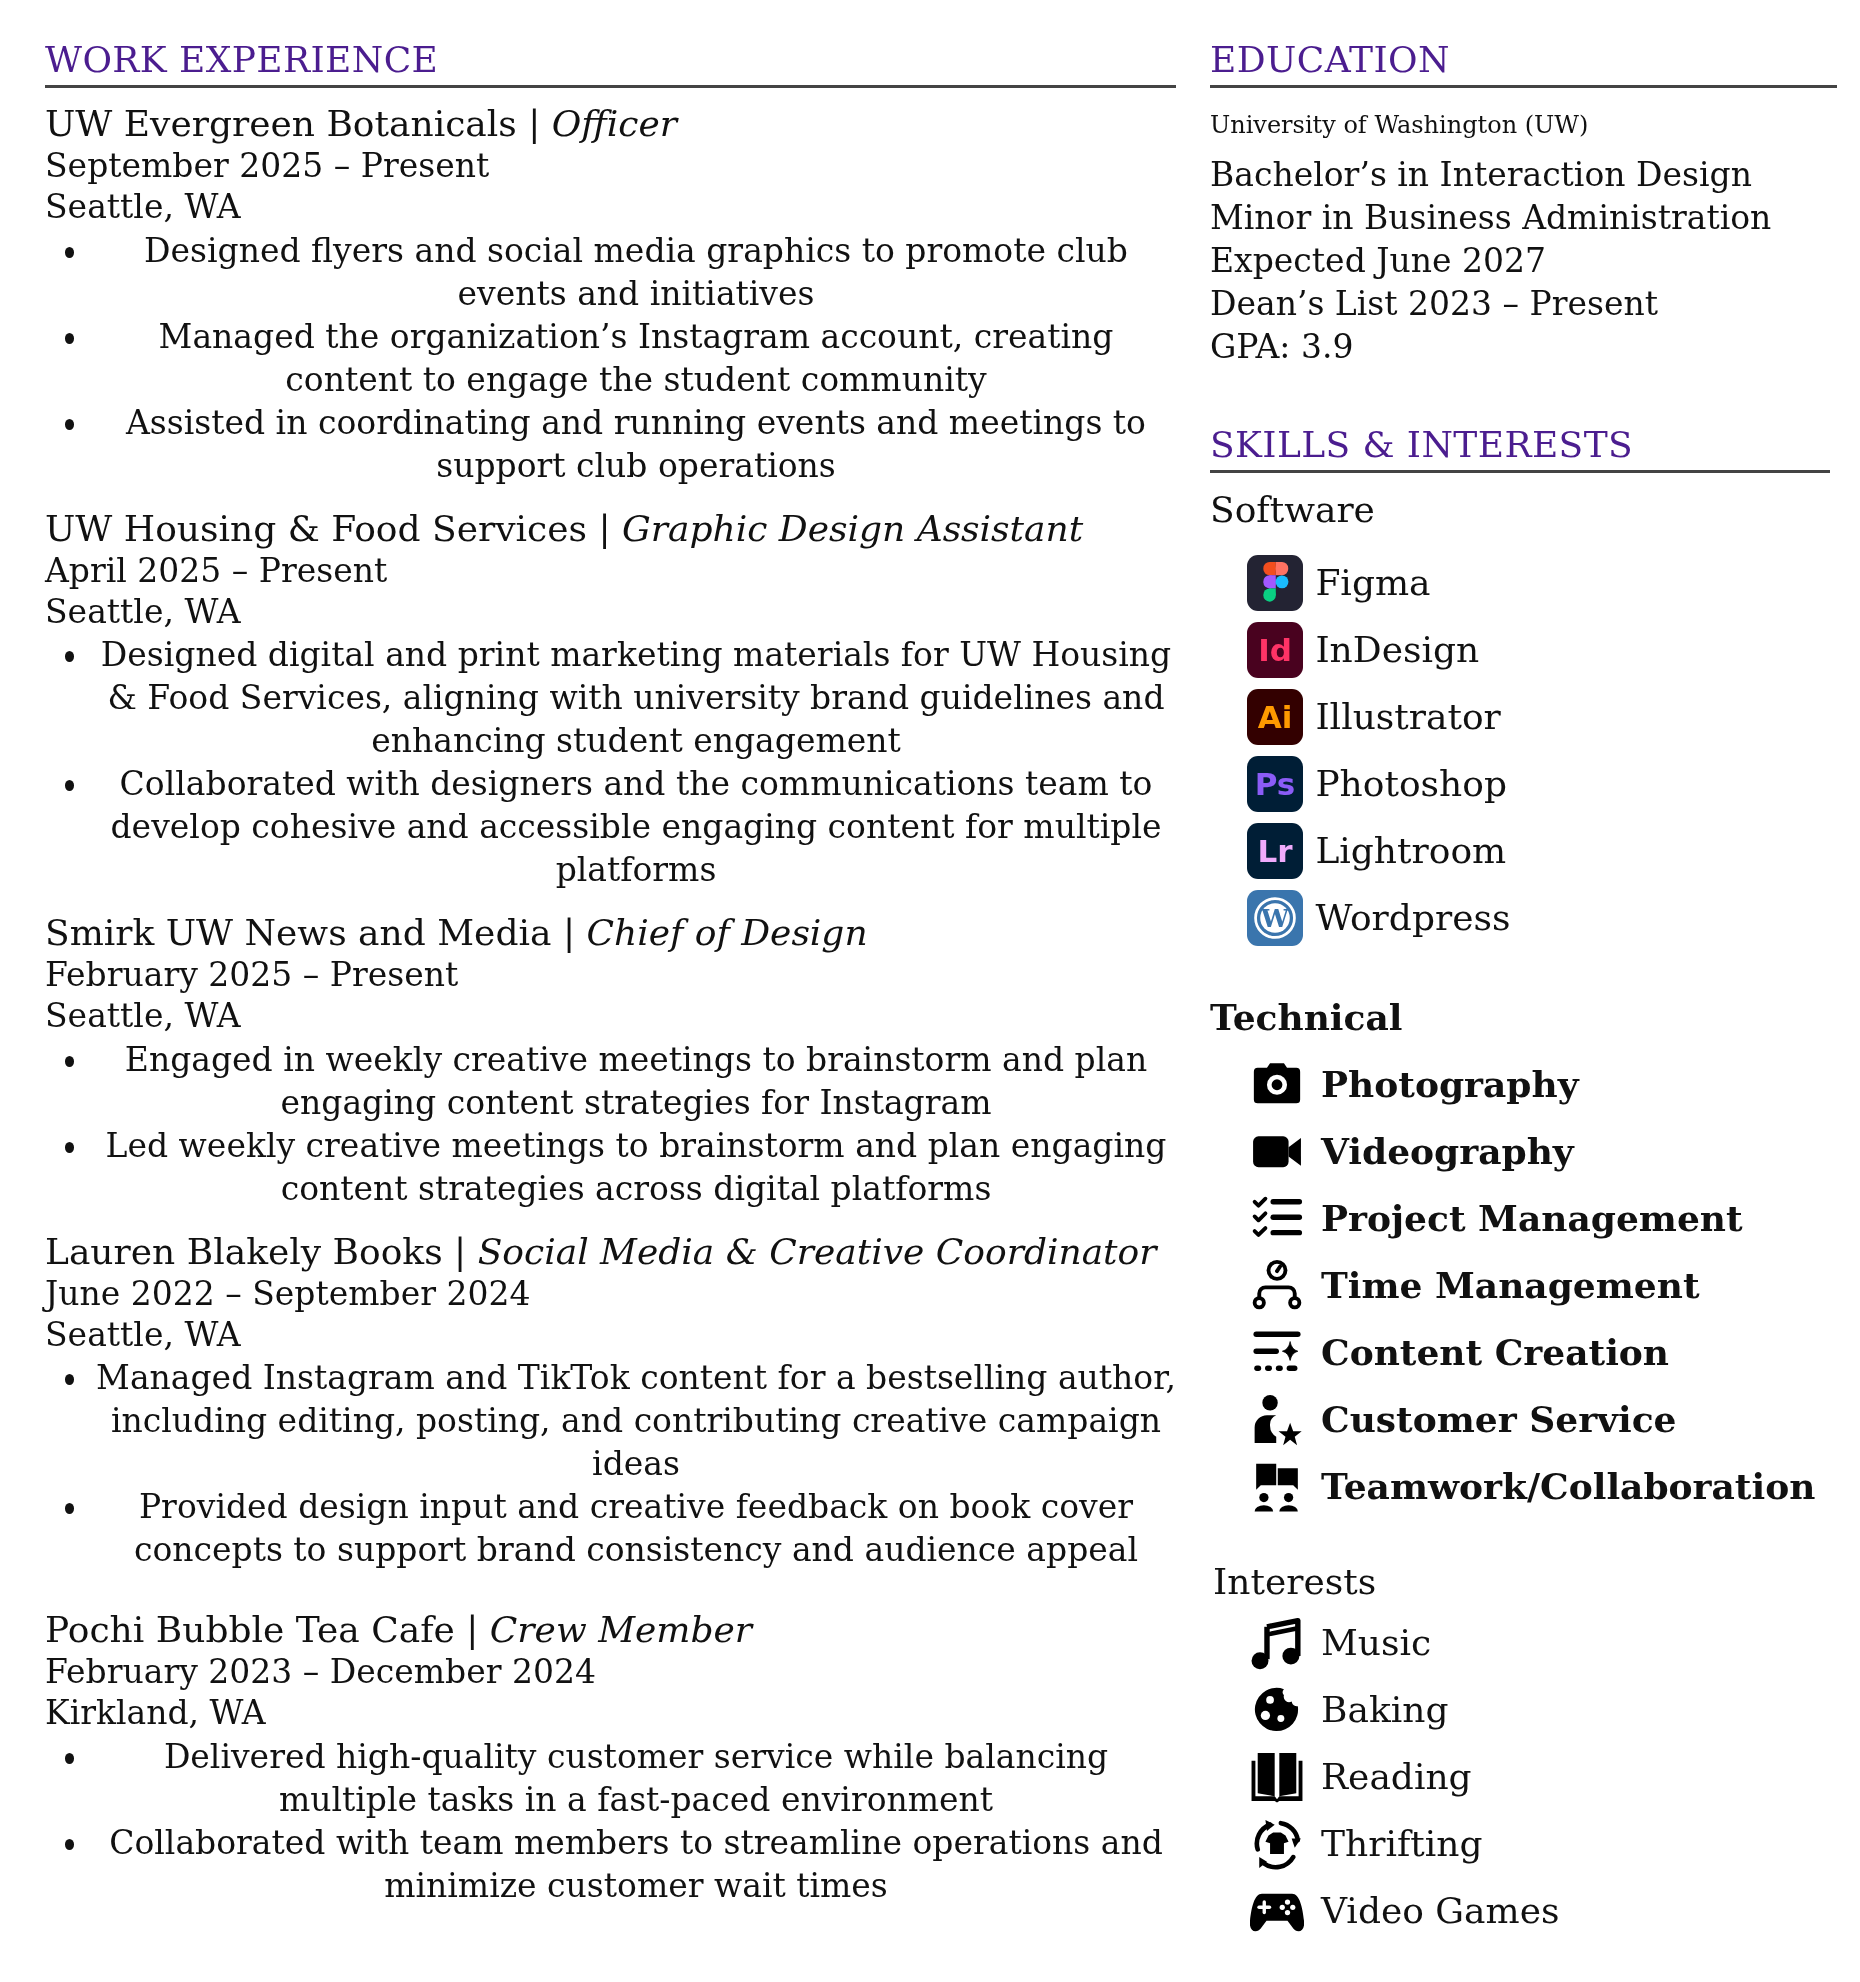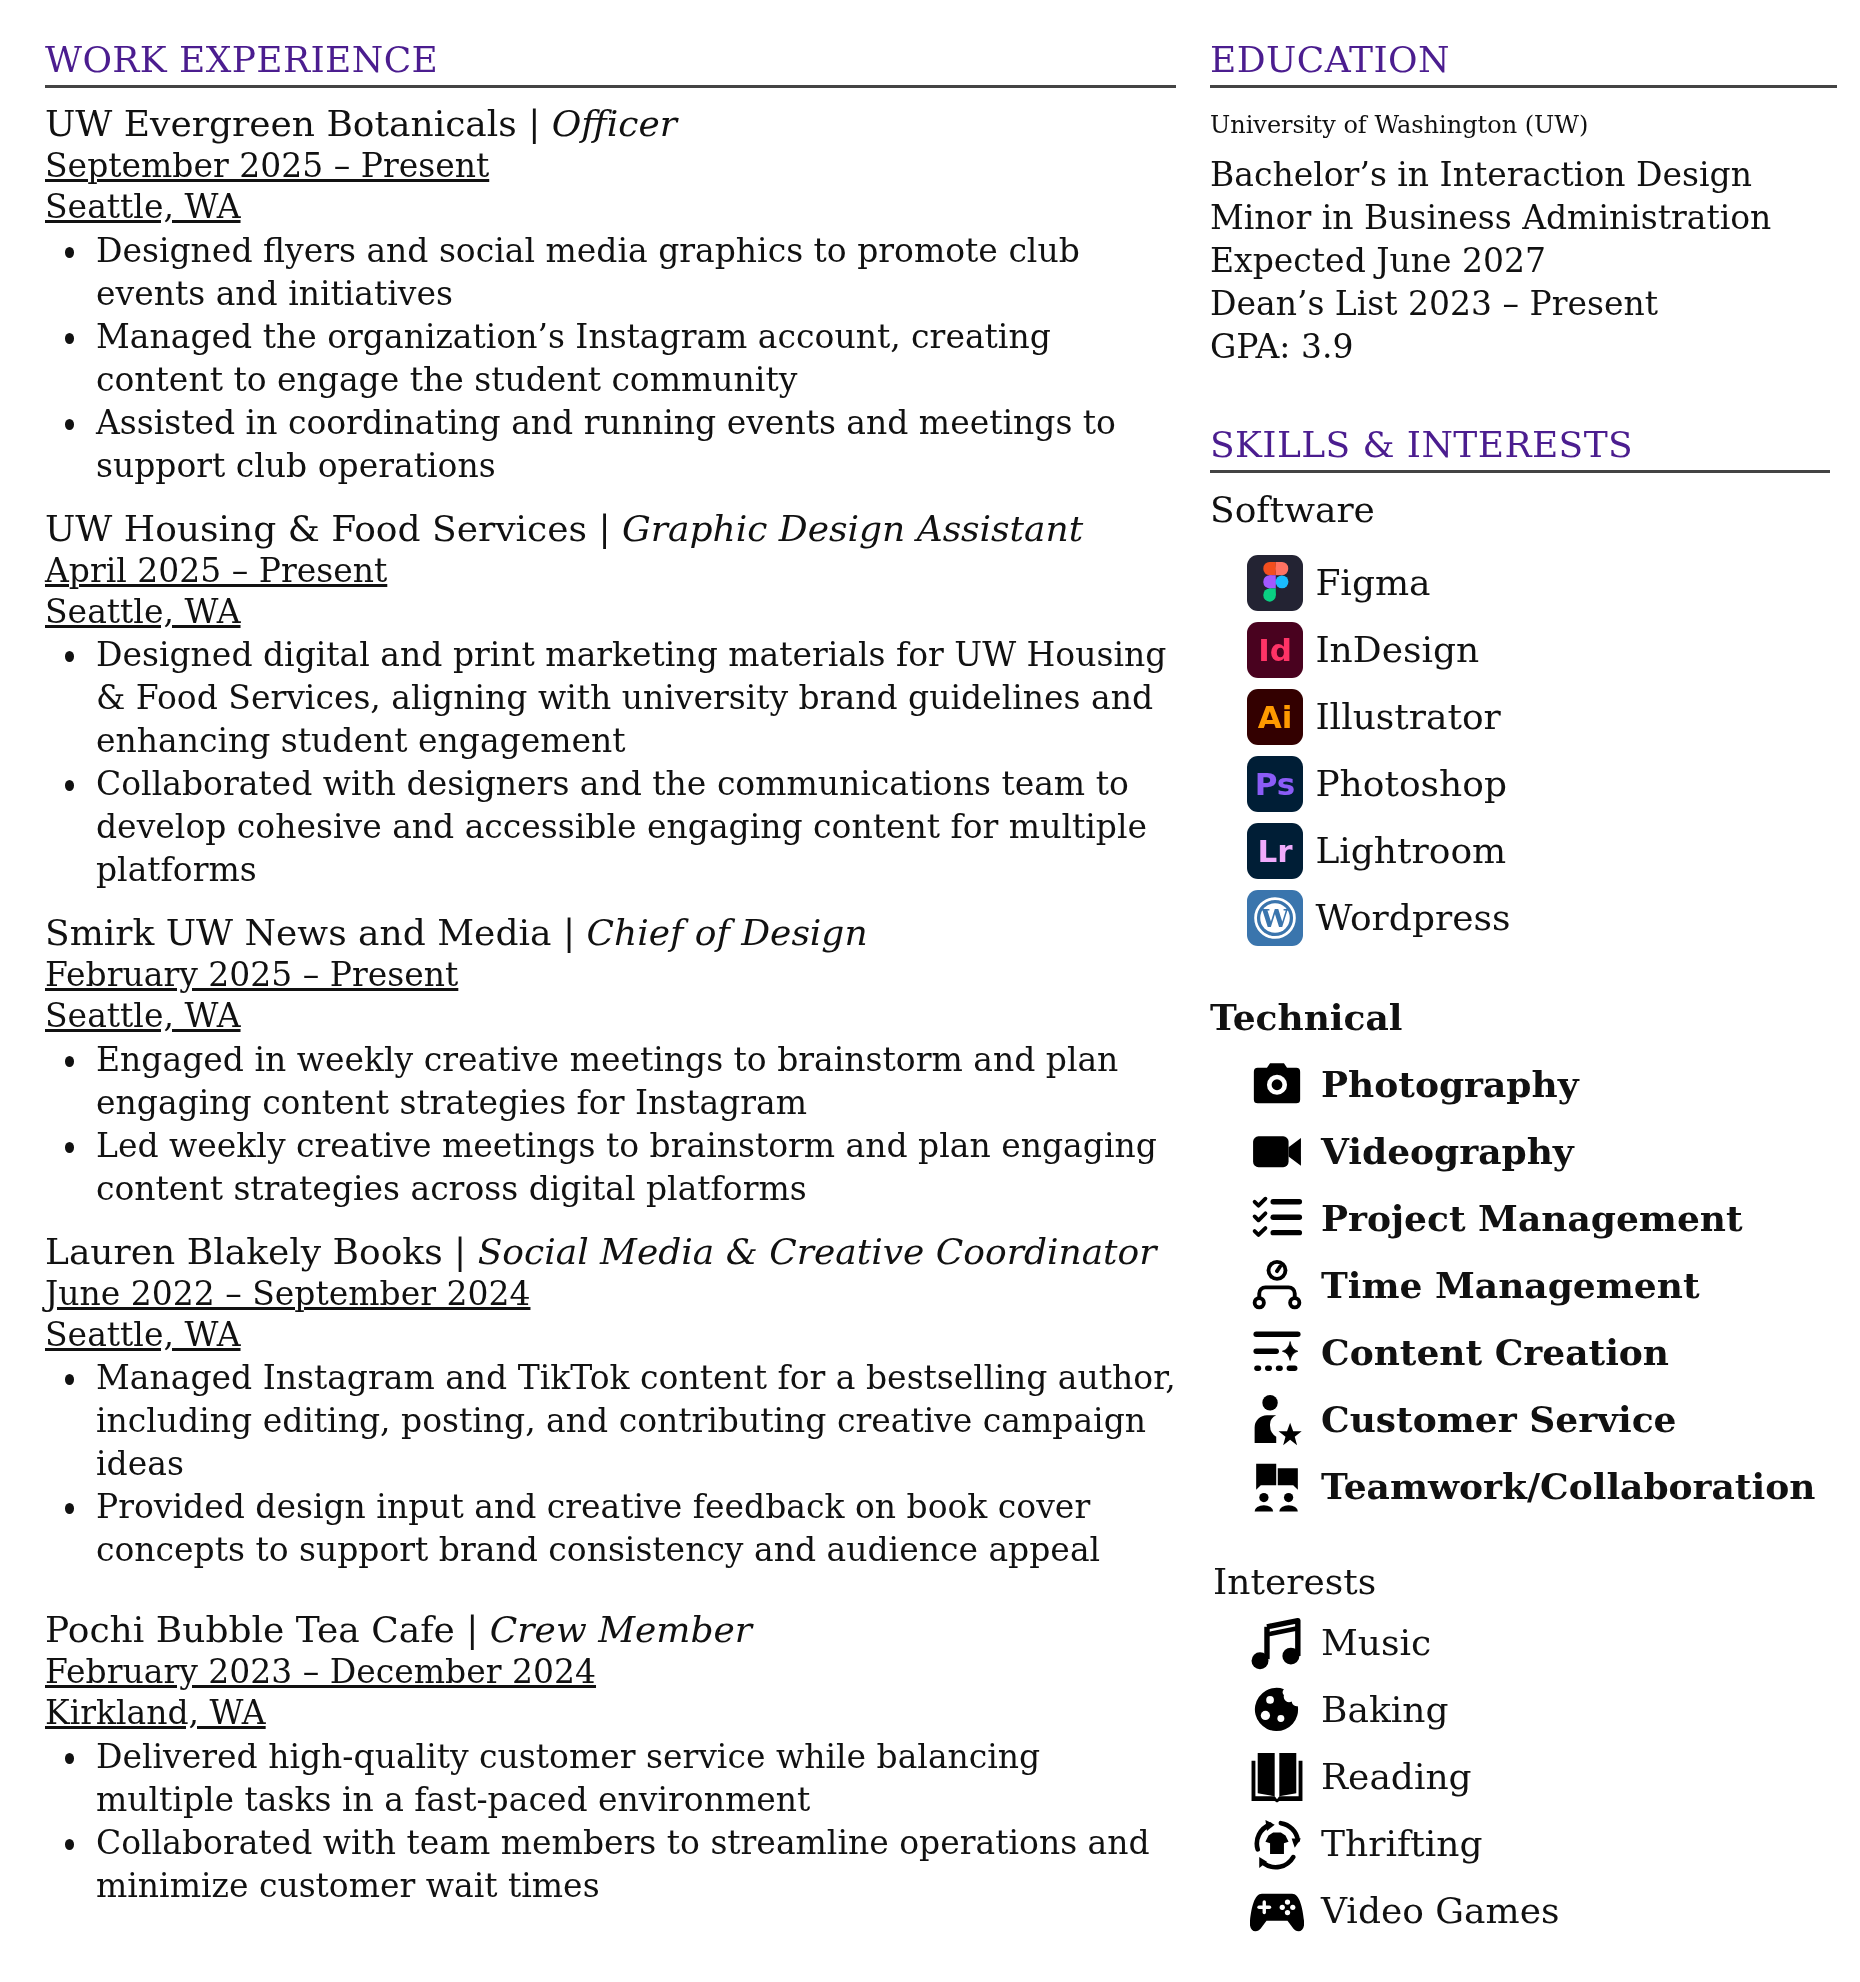--- a/index.html
+++ b/index.html
@@ -13,22 +13,22 @@
 
   .section-title {
     color: #4b1d8f; font-size: 36px; line-height: 45px; letter-spacing: 0.4px;
     margin: 0; font-weight: normal;
   }
   .section-rule { height: 0; border-top: 3.9px solid #444444; margin: 3.1px 0 14px 0; }
 
   .job { margin-bottom: 20px; }
   .job-head { font-size: 36px; line-height: 43px; white-space: nowrap; }
   .job-head .role { font-style: italic; }
-  .job-line { font-size: 33px; line-height: 41px; text-decoration: underline; }
-  .bullets { list-style: none; margin: 1.5px 0 0 0; padding: 0; }
+  .job-line { font-size: 33px; line-height: 41px; }
+  .bullets { list-style: none; margin: 1.5px 0 0 0; padding: 0; text-align: center; }
   .bullets li { position: relative; padding-left: 51px; font-size: 33px; line-height: 43px; }
   .bullets li .dot {
     position: absolute; left: 20px; top: 18px; width: 9.3px; height: 11px;
     border-radius: 50%; background: #111;
   }
 
   .edu-school { font-size: 24px; line-height: 46px; margin-bottom: 4.6px; }
   .edu-line { font-size: 33px; line-height: 43px; }
 
   .sub-title { font-size: 36px; line-height: 46px; margin: 0 0 17px 0; }

